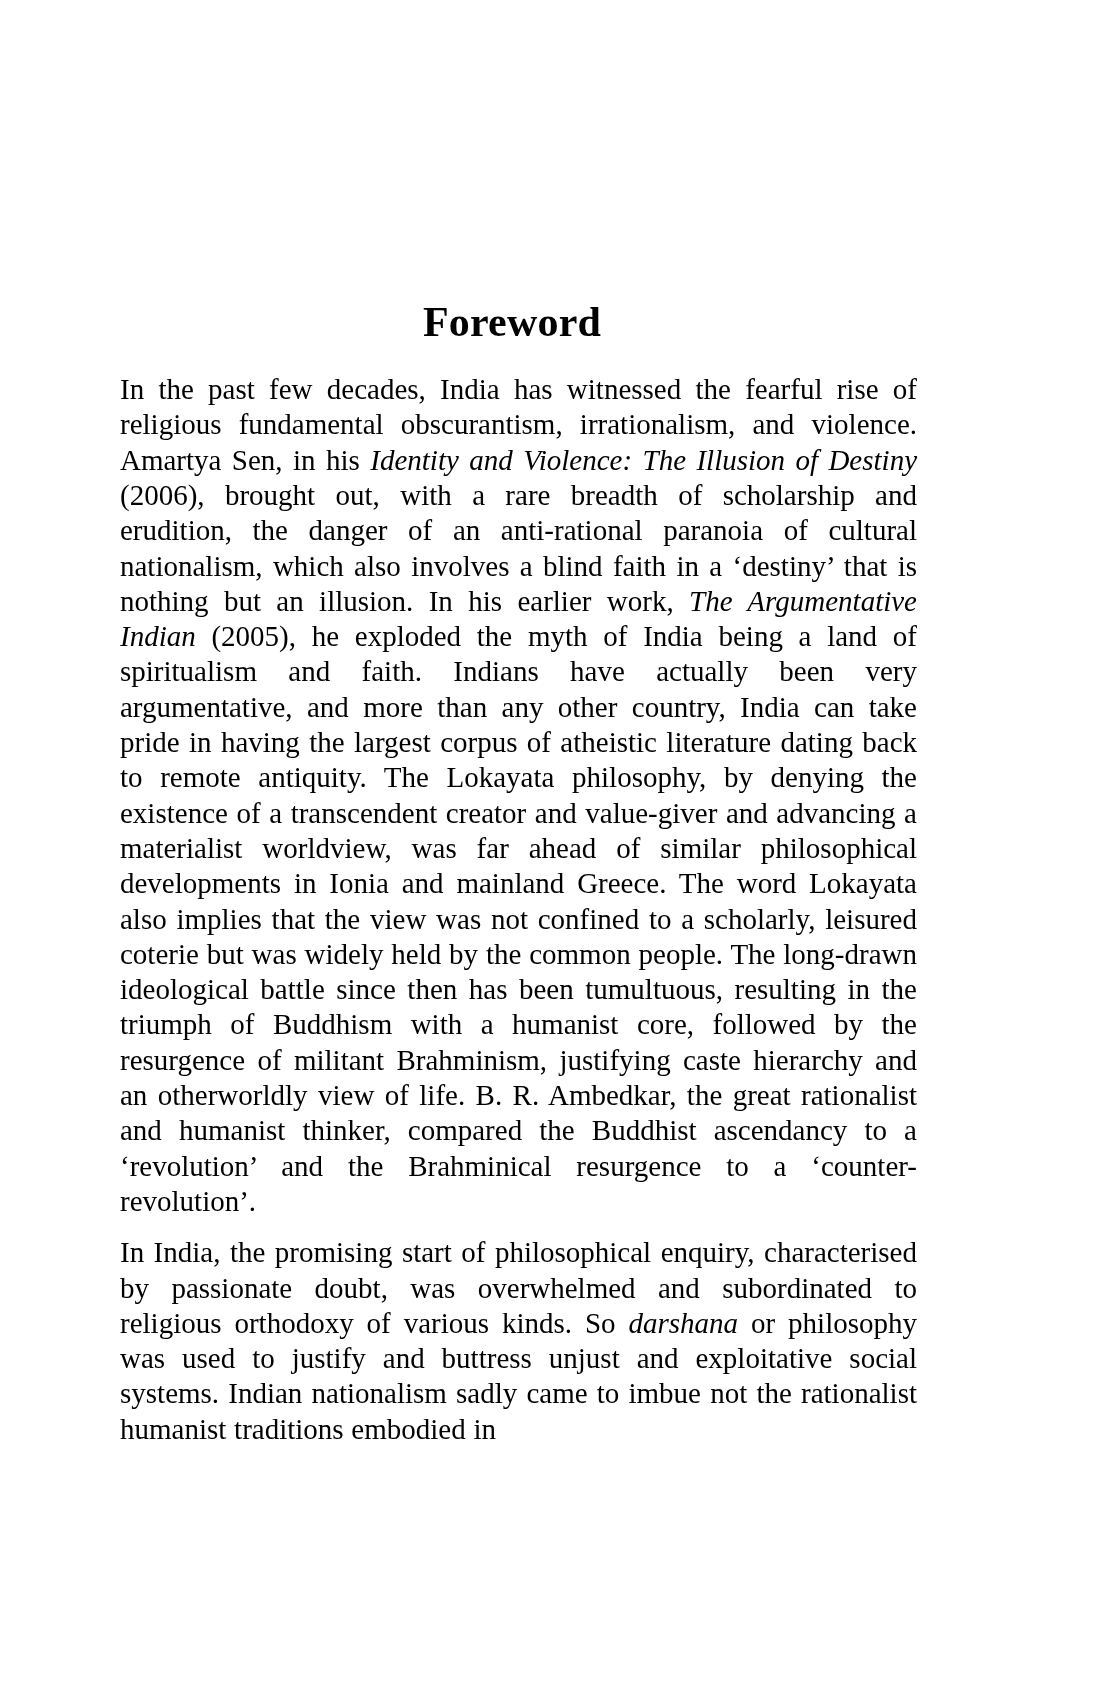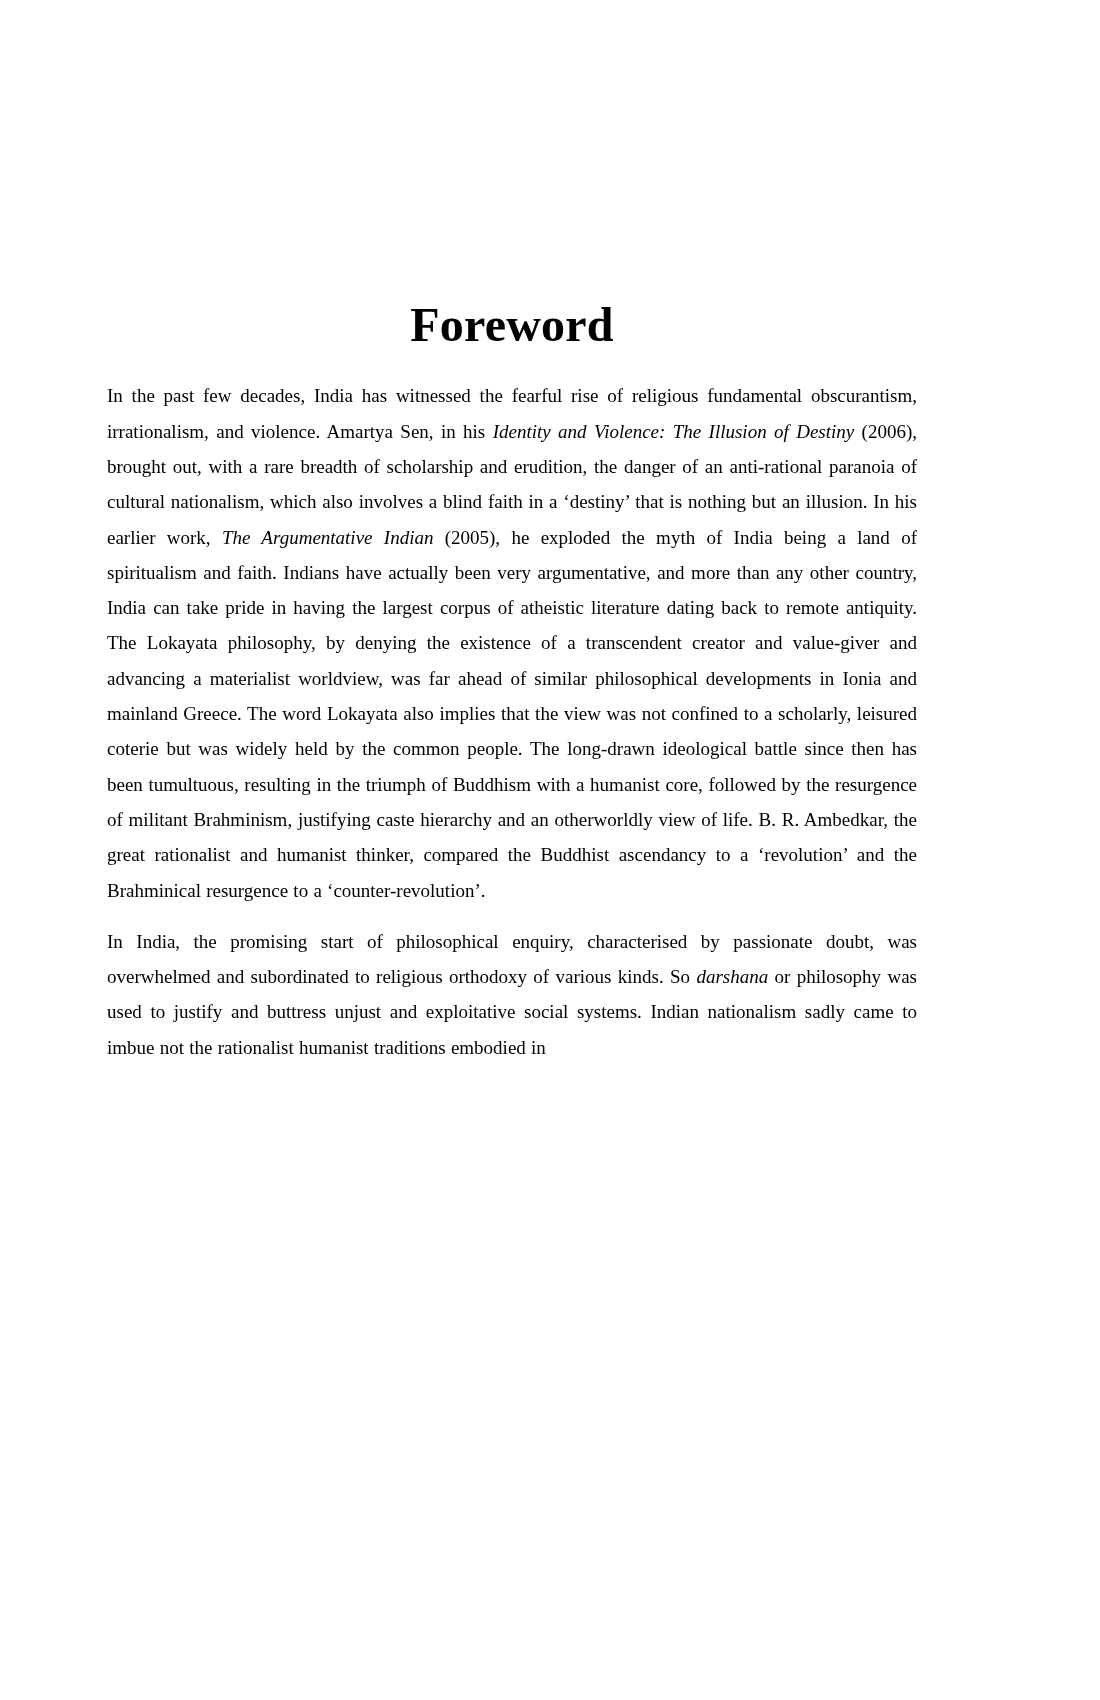--- a/index.html
+++ b/index.html
@@ -26,34 +26,34 @@
 
   .content-block {
     position: absolute;
     left: 107px;
     top: 300px;
     width: 810px;
   }
 
   .chapter-title {
     text-align: center;
-    font-size: 48px;
+    font-size: 42px;
     font-weight: bold;
     letter-spacing: 0.2px;
     margin: 0 0 28px 0;
     line-height: 1.05;
     font-family: "Liberation Serif", "DejaVu Serif", serif;
   }
 
   .body-para {
-    font-size: 19px;
+    font-size: 29px;
     line-height: 35.3px;
     text-align: justify;
     text-justify: inter-word;
-    margin: 0 0 16px 0;
+    margin: 0 0 16px 13px;
     text-indent: 0;
     word-spacing: 0.5px;
     hyphens: none;
   }
 
   .body-para:last-child {
     margin-bottom: 0;
   }
 
   .body-para em,

